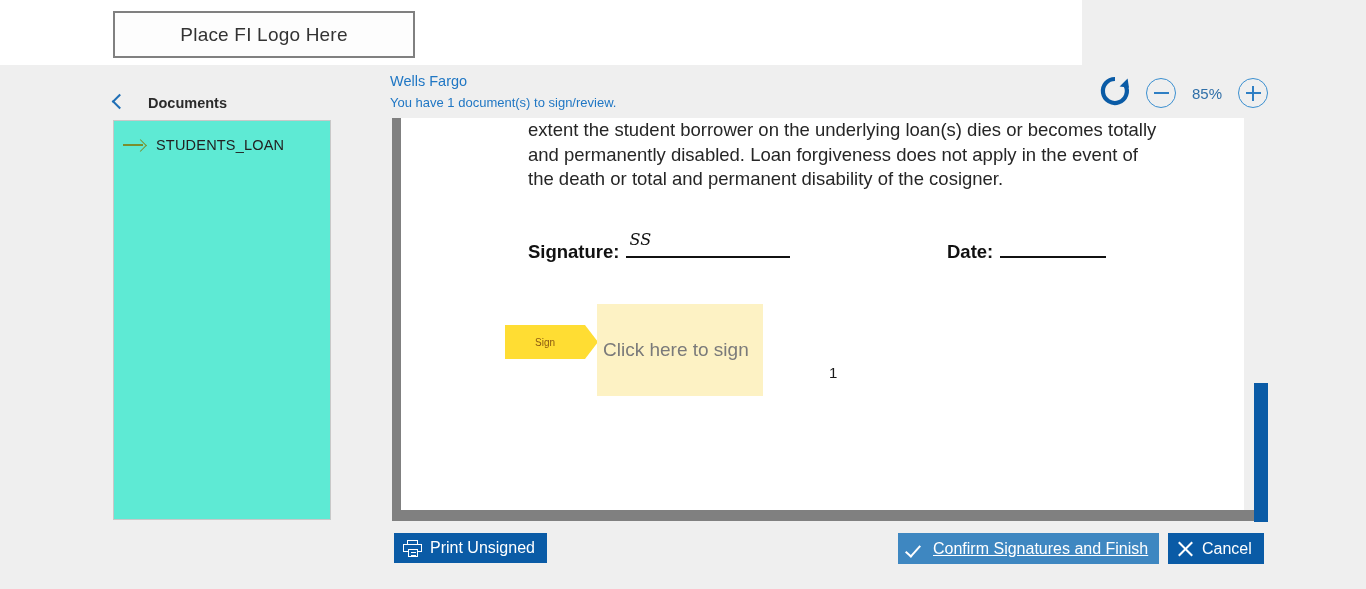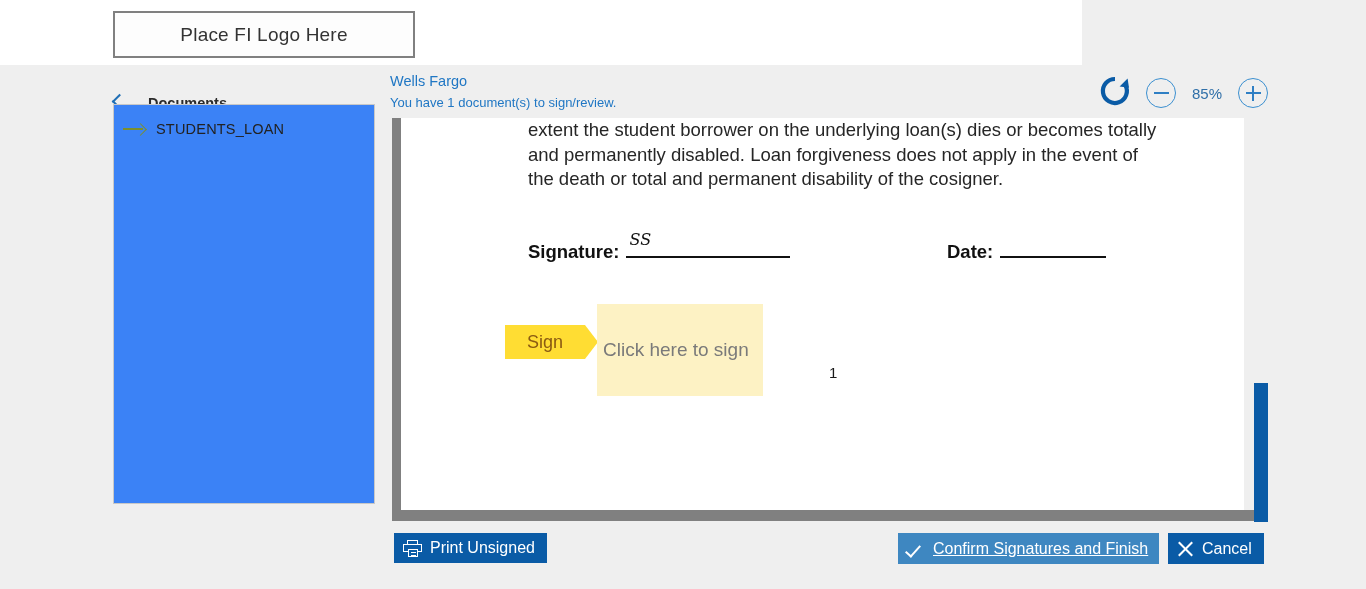--- a/index.html
+++ b/index.html
@@ -124,24 +124,24 @@
     font-size: 15px;
     color: #2f6fa8;
     min-width: 34px;
     text-align: center;
   }
   #refresh-icon { cursor: pointer; }
 
   
   #sidebar-panel {
     position: absolute;
-    left: 113px; top: 104px;
-    width: 262px;
+    left: 113px; top: 120px;
+    width: 218px;
     height: 400px;
-    background: #3b82f6;
+    background: #5eead4;
     border: 1px solid #c8c8c8;
     box-sizing: border-box;
   }
   .doc-list-item {
     display: flex;
     align-items: center;
     gap: 9px;
     padding: 16px 0 0 9px;
     cursor: pointer;
   }
@@ -280,21 +280,21 @@
     position: absolute;
     left: 0; top: 21px;
     width: 80px; height: 34px;
     background: #ffdd33;
     display: flex;
     align-items: center;
     justify-content: center;
     cursor: pointer;
   }
   #sign-tag-label {
-    font-size: 18px;
+    font-size: 10px;
     color: #8a5a12;
   }
   #sign-tag-arrow {
     position: absolute;
     left: 80px; top: 21px;
     width: 0; height: 0;
     border-top: 17px solid transparent;
     border-bottom: 17px solid transparent;
     border-left: 13px solid #ffdd33;
   }

